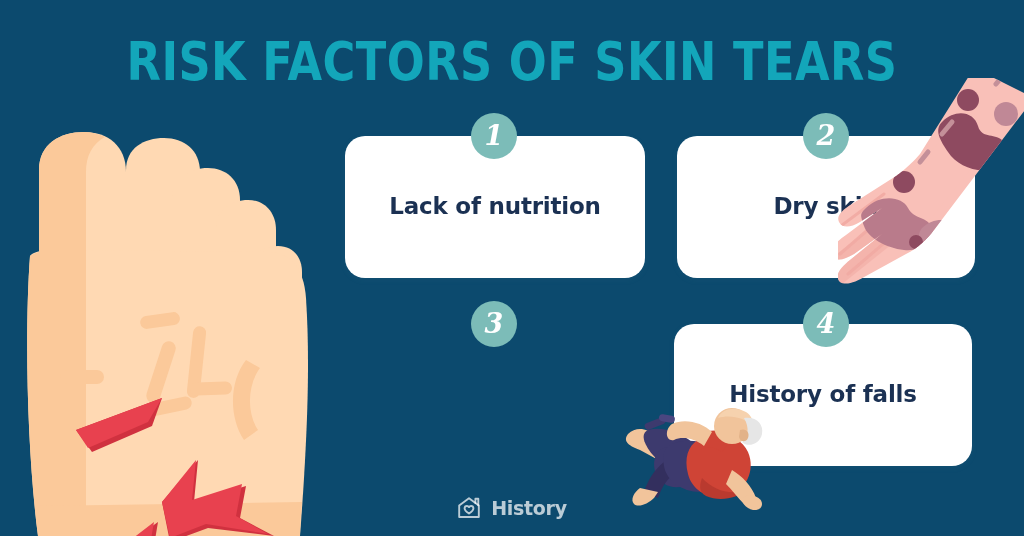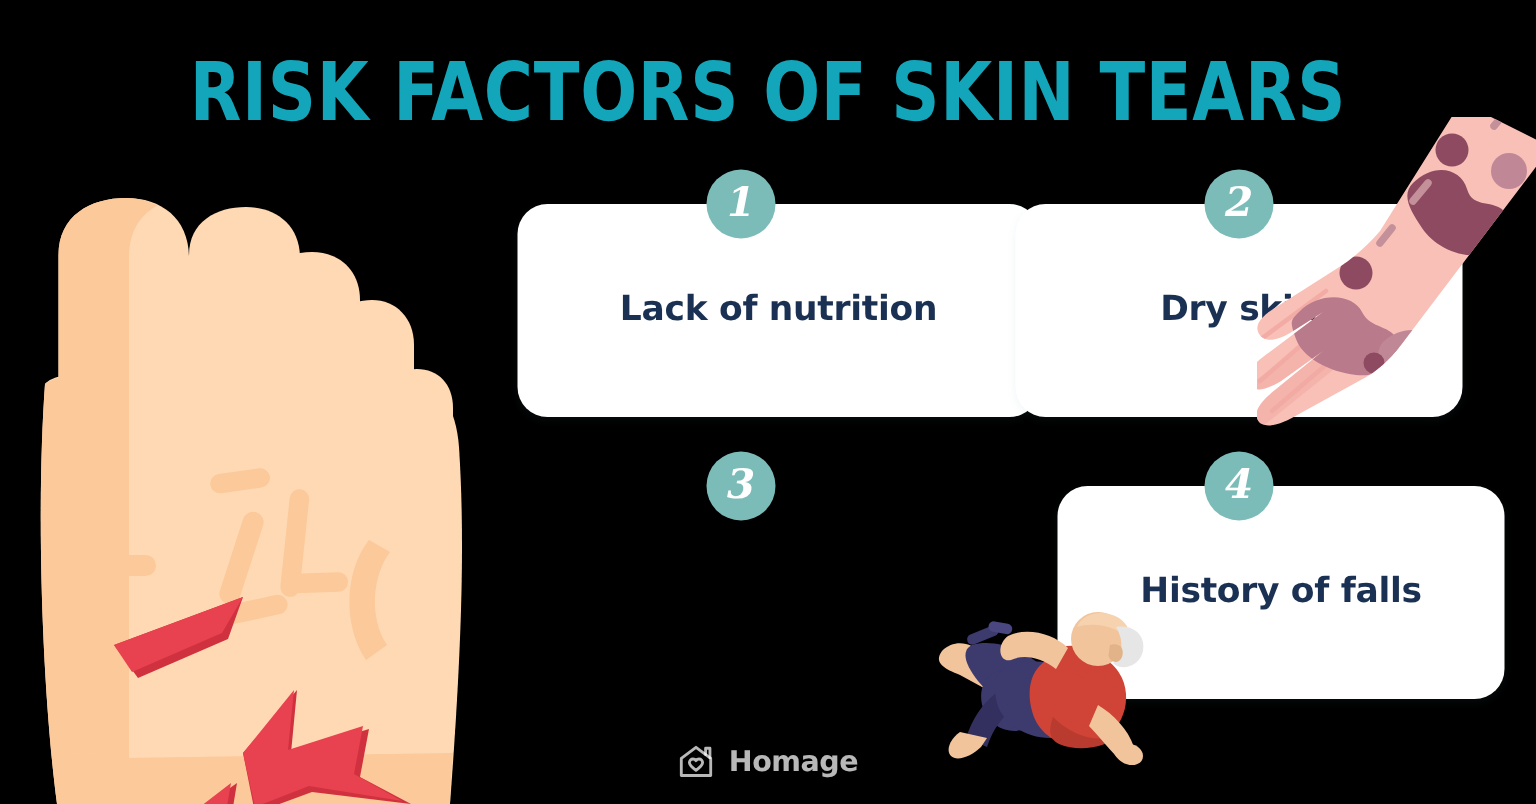--- a/index.html
+++ b/index.html
@@ -9,21 +9,21 @@
   }
   body {
     font-family: "Liberation Sans", sans-serif;
   }
 
   #infographic {
     position: relative;
     width: 1024px;
     height: 536px;
     overflow: hidden;
-    background: #000000;
+    background: #0c4a6e;
   }
 
   
   .title {
     position: absolute;
     left: 0;
     top: 30px;
     width: 1024px;
     text-align: center;
     font-family: "Liberation Sans Narrow", "DejaVu Sans Condensed", "Liberation Sans", sans-serif;
@@ -50,24 +50,24 @@
     top: 50%;
     transform: translateY(-52%);
     text-align: center;
     font-family: "DejaVu Sans", "Liberation Sans", sans-serif;
     font-weight: bold;
     font-size: 23px;
     letter-spacing: -0.2px;
     color: #1b3153;
   }
 
-  .card-1 { left: 345px; top: 136px;  width: 300px; height: 142px; padding-left: 48px; }
+  .card-1 { left: 345px; top: 136px;  width: 300px; height: 142px; }
   .card-2 { left: 677px; top: 136px;  width: 298px; height: 142px; }
   .card-3 { left: 345px; top: 324px;  width: 300px; height: 142px; }
-  .card-4 { left: 705px; top: 324px;  width: 298px; height: 142px; }
+  .card-4 { left: 674px; top: 324px;  width: 298px; height: 142px; }
 
   
   .badge {
     position: absolute;
     width: 46px;
     height: 46px;
     border-radius: 50%;
     background: #7cbcb8;
     color: #ffffff;
     display: flex;
@@ -272,16 +272,16 @@
   </div>
 
   <div class="logo">
     <svg class="logo-mark" width="26" height="24" viewBox="0 0 26 24" xmlns="http://www.w3.org/2000/svg">
       <g fill="none" stroke="#ffffff" stroke-opacity="0.72" stroke-width="1.9" stroke-linejoin="round" stroke-linecap="round">
         <path d="M2.2 9.6 L12 2.2 L21.8 9.6 L21.8 21 L2.2 21 Z"></path>
         <path d="M18.4 7 L18.4 2.8 L21.3 2.8 L21.3 9.2"></path>
         <path d="M12 17.6 C9.2 15.6 7.6 14.2 7.6 12.4 C7.6 11 8.7 10 10 10 C10.9 10 11.6 10.5 12 11.1 C12.4 10.5 13.1 10 14 10 C15.3 10 16.4 11 16.4 12.4 C16.4 14.2 14.8 15.6 12 17.6 Z"></path>
       </g>
     </svg>
-    <span class="logo-text">Homage</span>
+    <span class="logo-text">History</span>
   </div>
 
 </div>
 
 </body></html>

